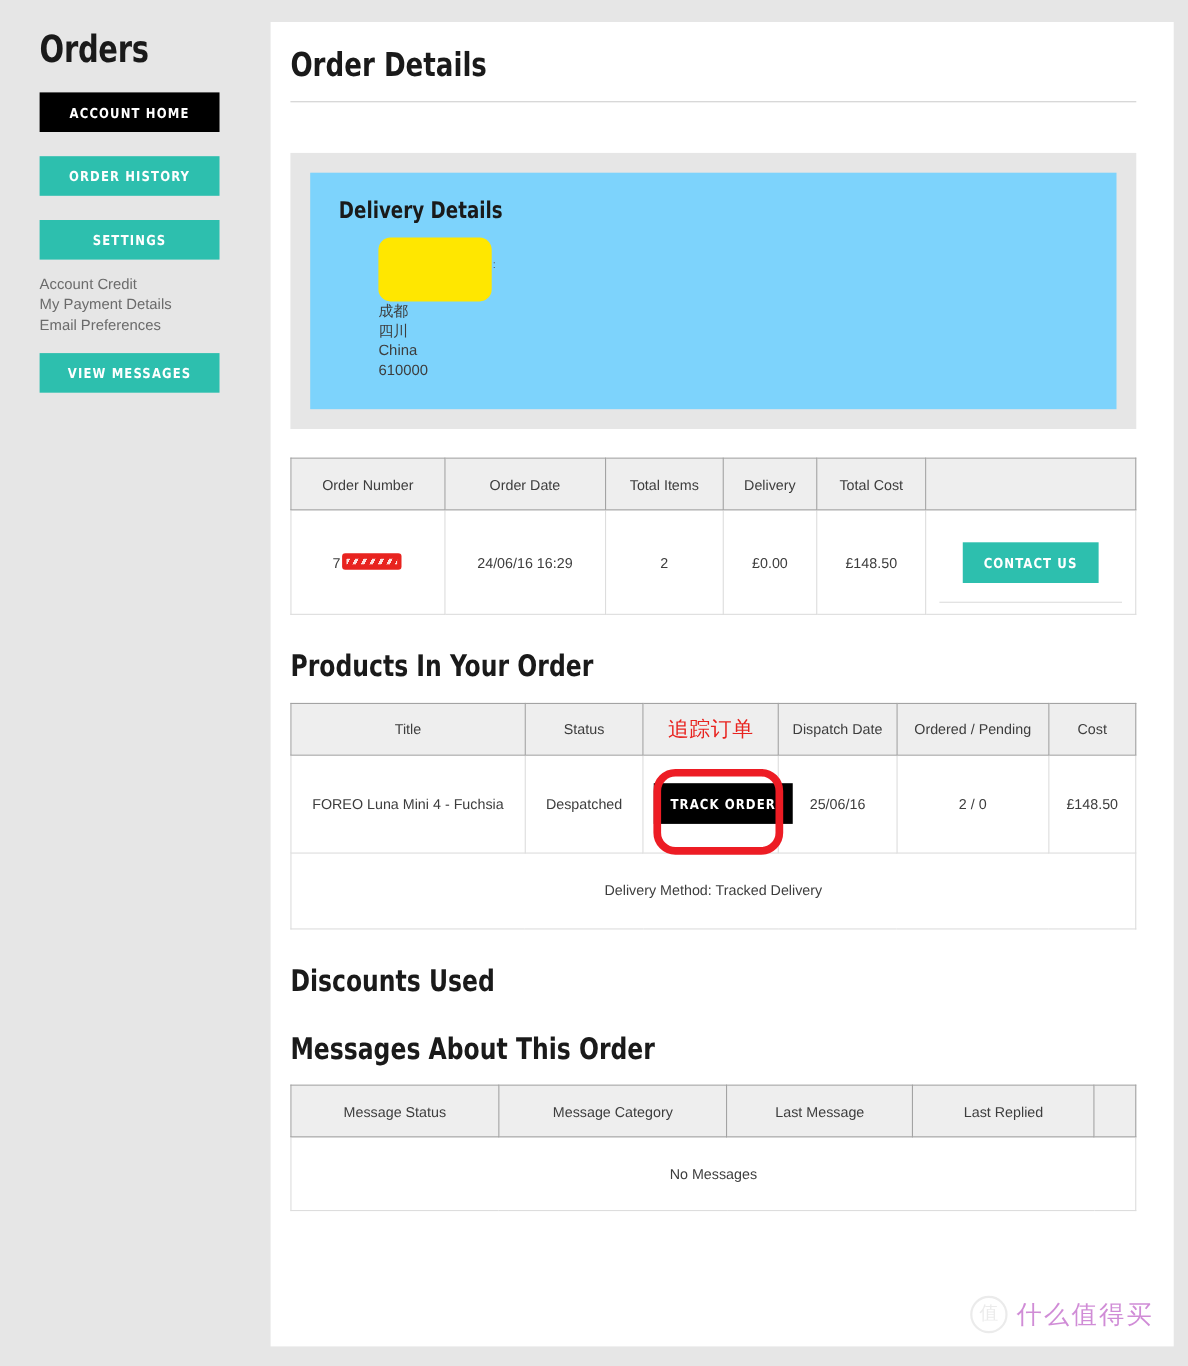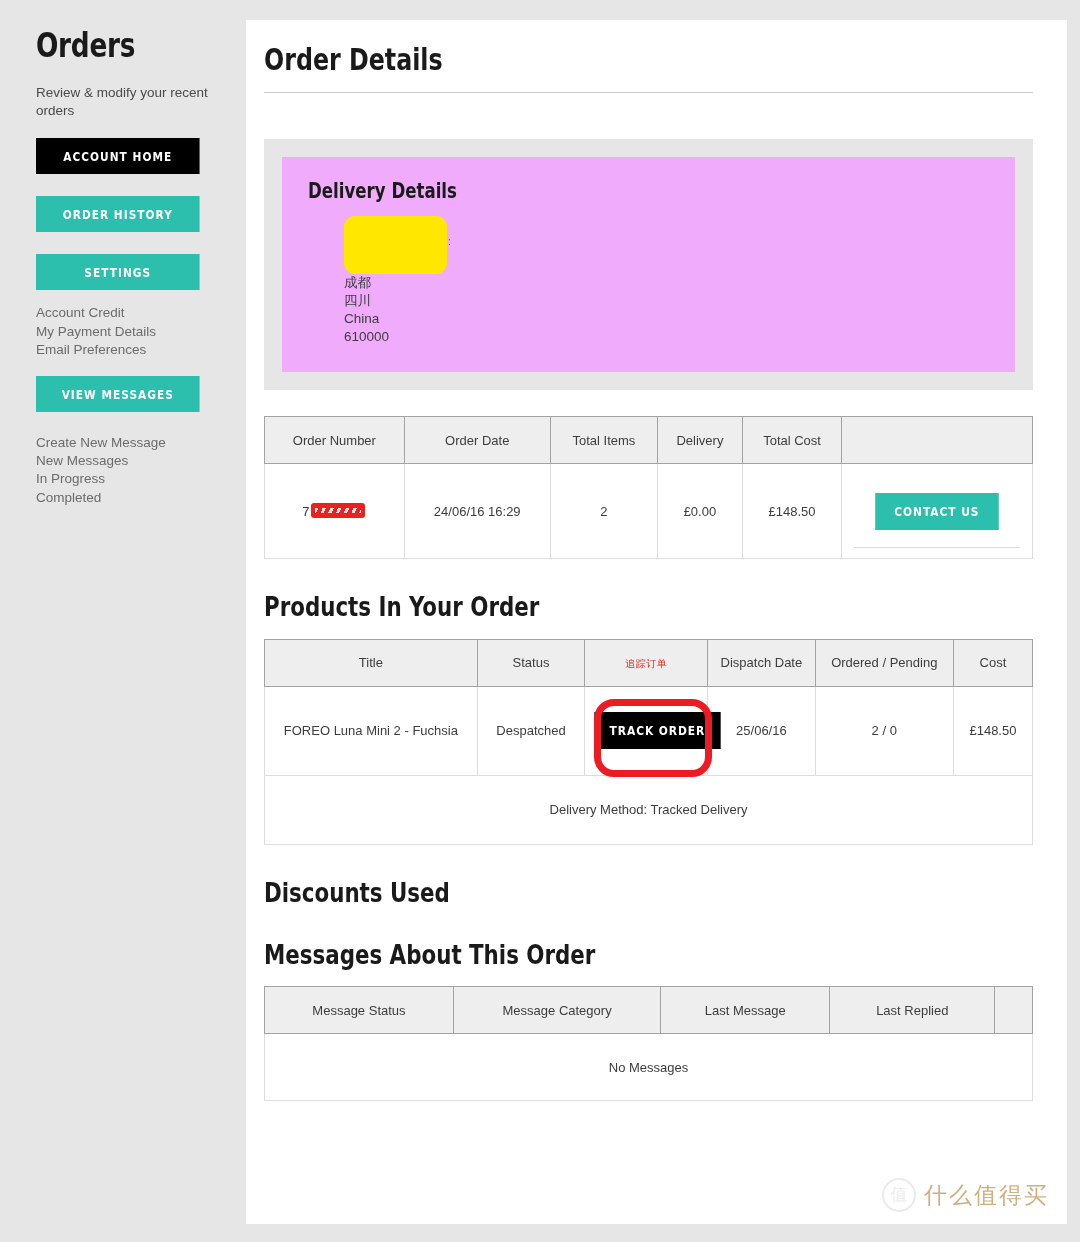--- a/index.html
+++ b/index.html
@@ -123,21 +123,21 @@
     transform-origin: left center;
   }
 
   
   .delivery-wrap {
     background: #e6e6e6;
     padding: 18px;
     box-sizing: border-box;
   }
   .delivery-box {
-    background: #f0abfc;
+    background: #7dd3fc;
     padding: 22px 26px 26px 26px;
     box-sizing: border-box;
     min-height: 170px;
     position: relative;
   }
   h3.delivery-title {
     font-family: "DejaVu Sans Condensed", "Liberation Sans Narrow", "Liberation Sans", sans-serif;
     font-size: 21px;
     font-weight: bold;
     color: #1a1a1a;
@@ -264,21 +264,21 @@
     padding: 11px 16px;
     border: none;
     cursor: pointer;
     white-space: nowrap;
     position: relative;
     z-index: 2;
     transform: scaleX(0.95);
   }
   .annot-label {
     color: #e8231f;
-    font-size: 10px;
+    font-size: 19px;
     font-weight: normal;
     letter-spacing: 0.5px;
   }
   .highlight-ring {
     position: absolute;
     left: 50%;
     top: 50%;
     width: 104px;
     height: 64px;
     margin-left: -52px;
@@ -314,53 +314,46 @@
     height: 30px;
     border-radius: 50%;
     border: 2px solid #d8d8d8;
     color: #d8d8d8;
     font-size: 17px;
     line-height: 28px;
     text-align: center;
     font-family: "DejaVu Sans", sans-serif;
   }
   .wm-text {
-    color: #a16207;
+    color: #a21caf;
     font-size: 23px;
     letter-spacing: 2px;
     font-family: "DejaVu Sans", sans-serif;
   }
 </style>
 </head>
 <body>
 
 <div class="page">
 
   <aside class="sidebar">
     <h1 class="sidebar-title">Orders</h1>
-    <p class="sidebar-sub">Review &amp; modify your recent orders</p>
 
     <button class="side-btn dark">ACCOUNT HOME</button>
     <button class="side-btn">ORDER HISTORY</button>
     <button class="side-btn">SETTINGS</button>
 
     <nav class="side-links">
       <a class="side-link">Account Credit</a>
       <a class="side-link">My Payment Details</a>
       <a class="side-link">Email Preferences</a>
     </nav>
 
     <button class="side-btn">VIEW MESSAGES</button>
 
-    <nav class="side-links gap-top">
-      <a class="side-link">Create New Message</a>
-      <a class="side-link">New Messages</a>
-      <a class="side-link">In Progress</a>
-      <a class="side-link">Completed</a>
-    </nav>
   </aside>
 
   <main class="content">
     <div class="content-inner">
 
       <h1 class="page-title">Order Details</h1>
       <div class="title-rule"></div>
 
       <section class="delivery-wrap">
         <div class="delivery-box">
@@ -432,21 +425,21 @@
             <th>
               <span class="annot-label">追踪订单</span>
             </th>
             <th>Dispatch Date</th>
             <th>Ordered / Pending</th>
             <th>Cost</th>
           </tr>
         </thead>
         <tbody>
           <tr>
-            <td>FOREO Luna Mini 2 - Fuchsia</td>
+            <td>FOREO Luna Mini 4 - Fuchsia</td>
             <td>Despatched</td>
             <td style="position:relative;">
               <button class="btn-track">TRACK ORDER</button>
               <div class="highlight-ring"></div>
             </td>
             <td>25/06/16</td>
             <td>2 / 0</td>
             <td>£148.50</td>
           </tr>
           <tr class="delivery-method-row">

